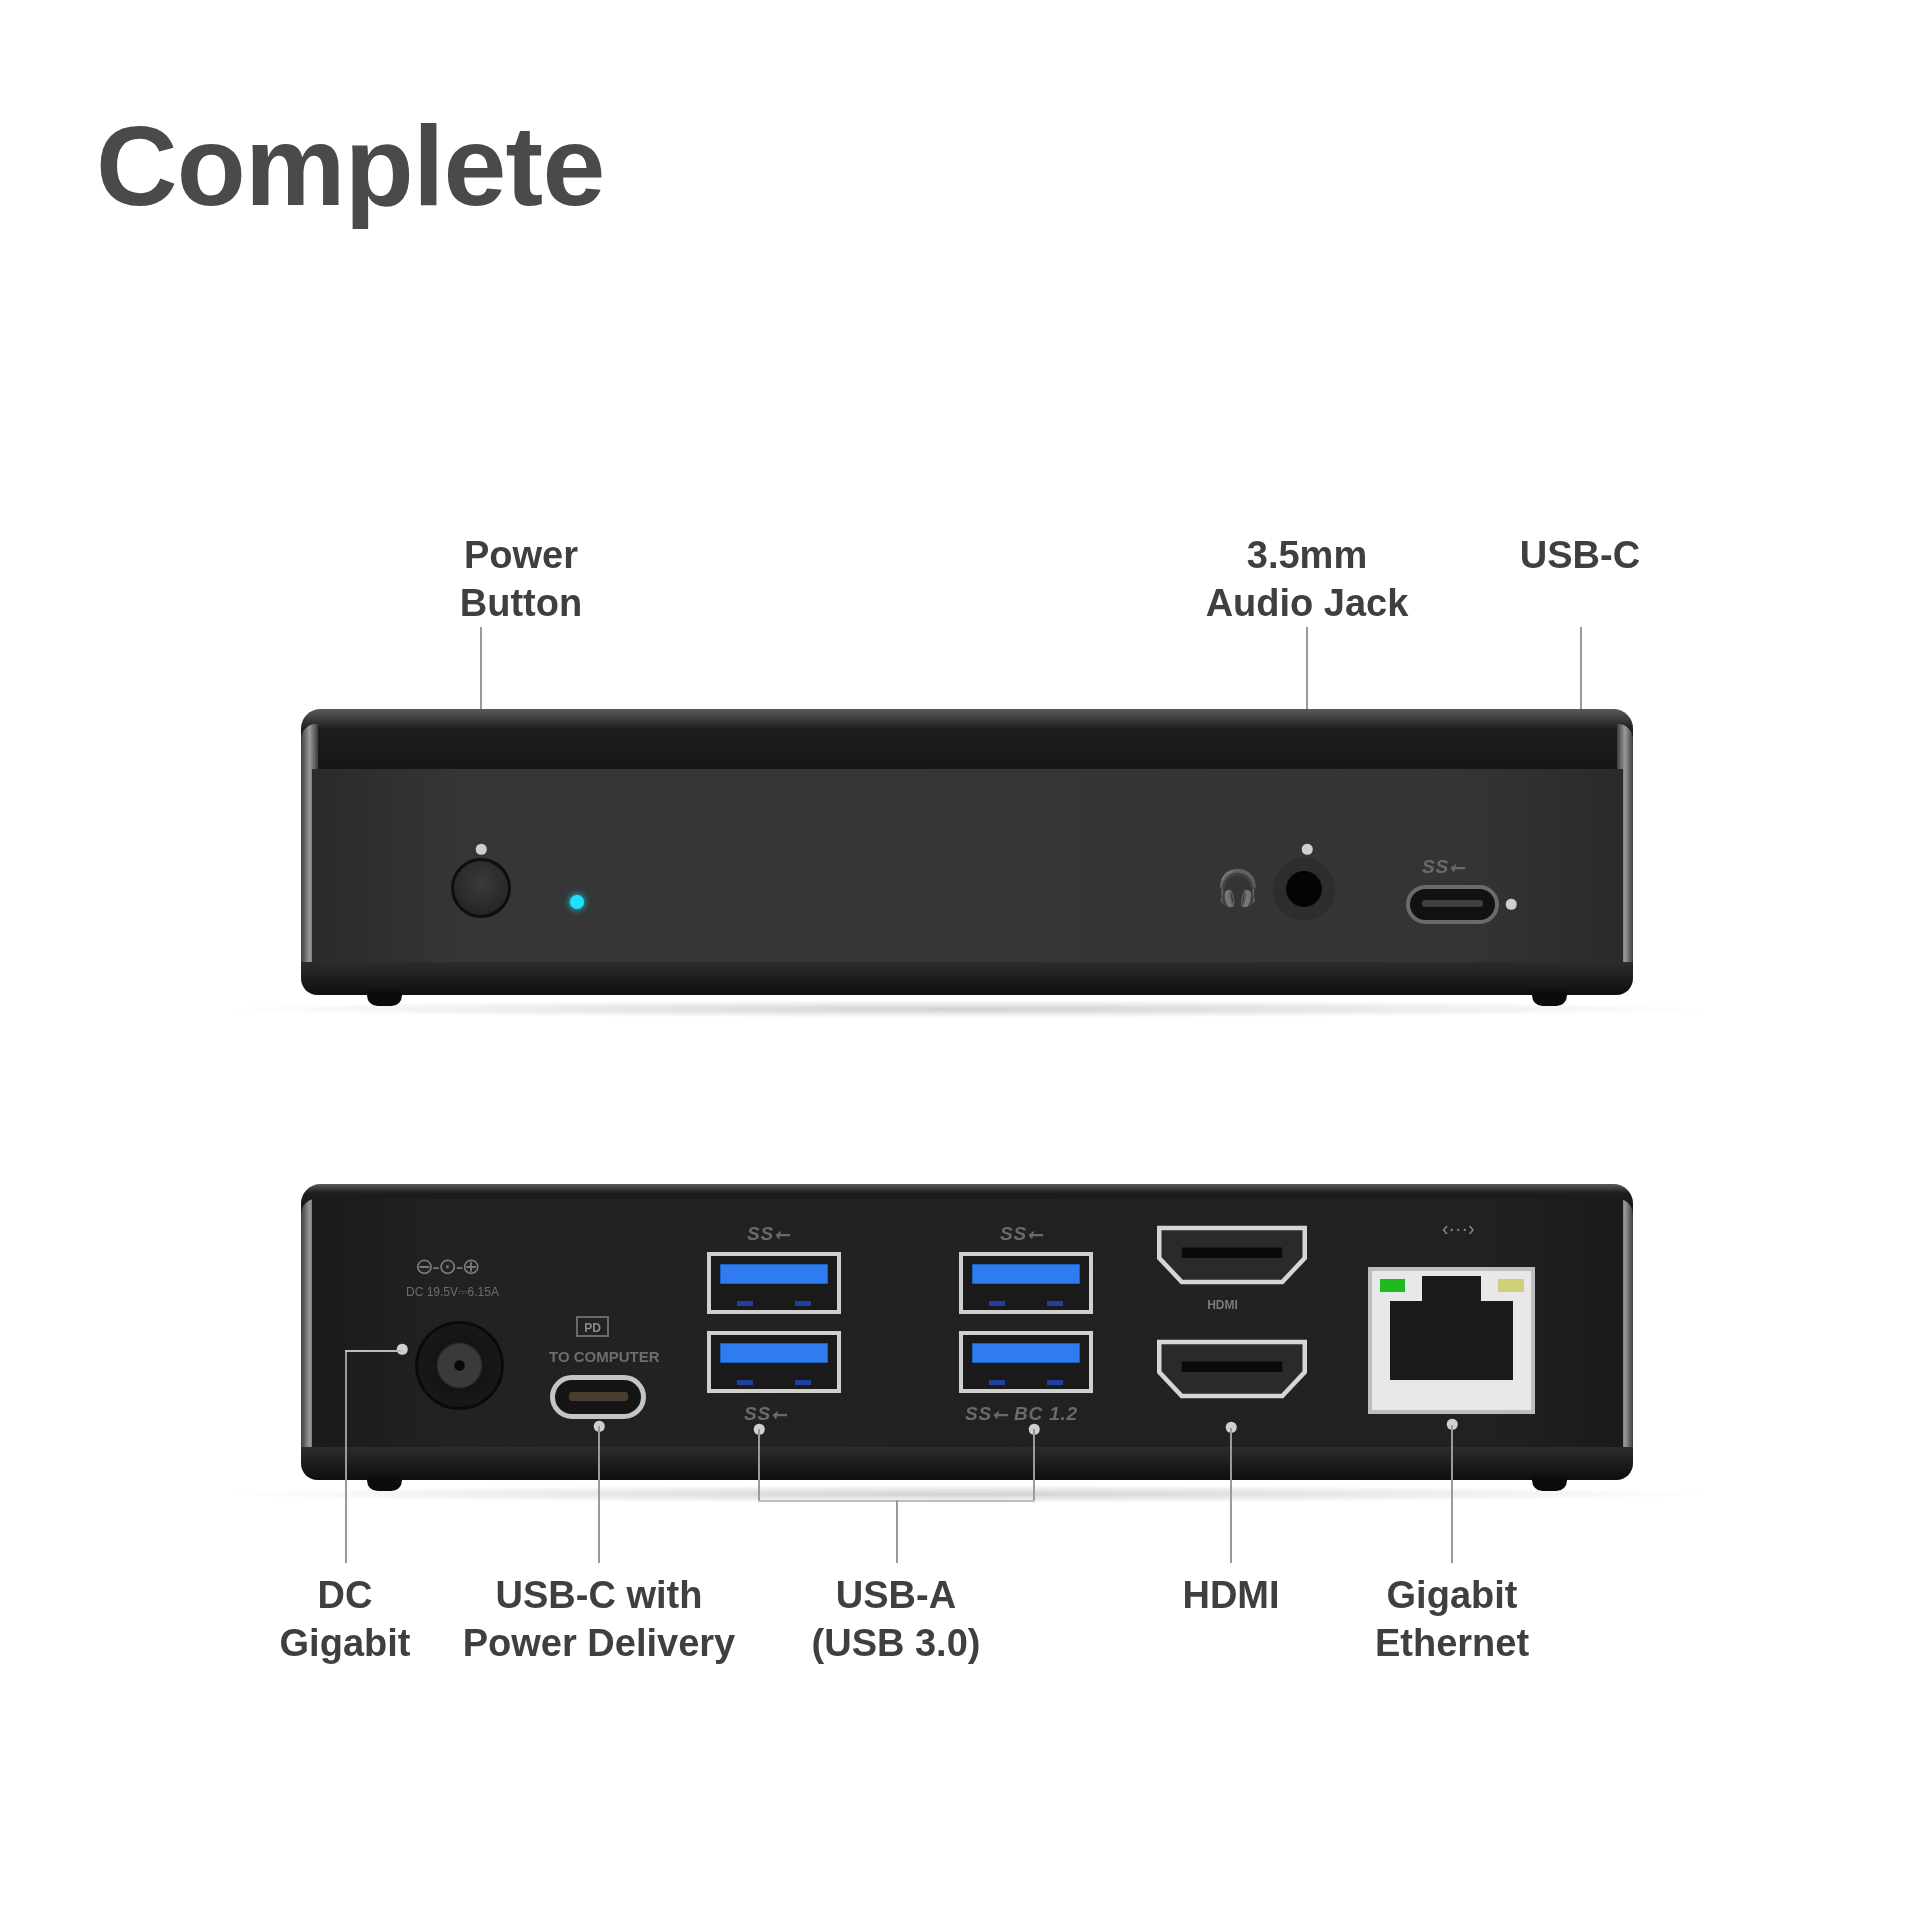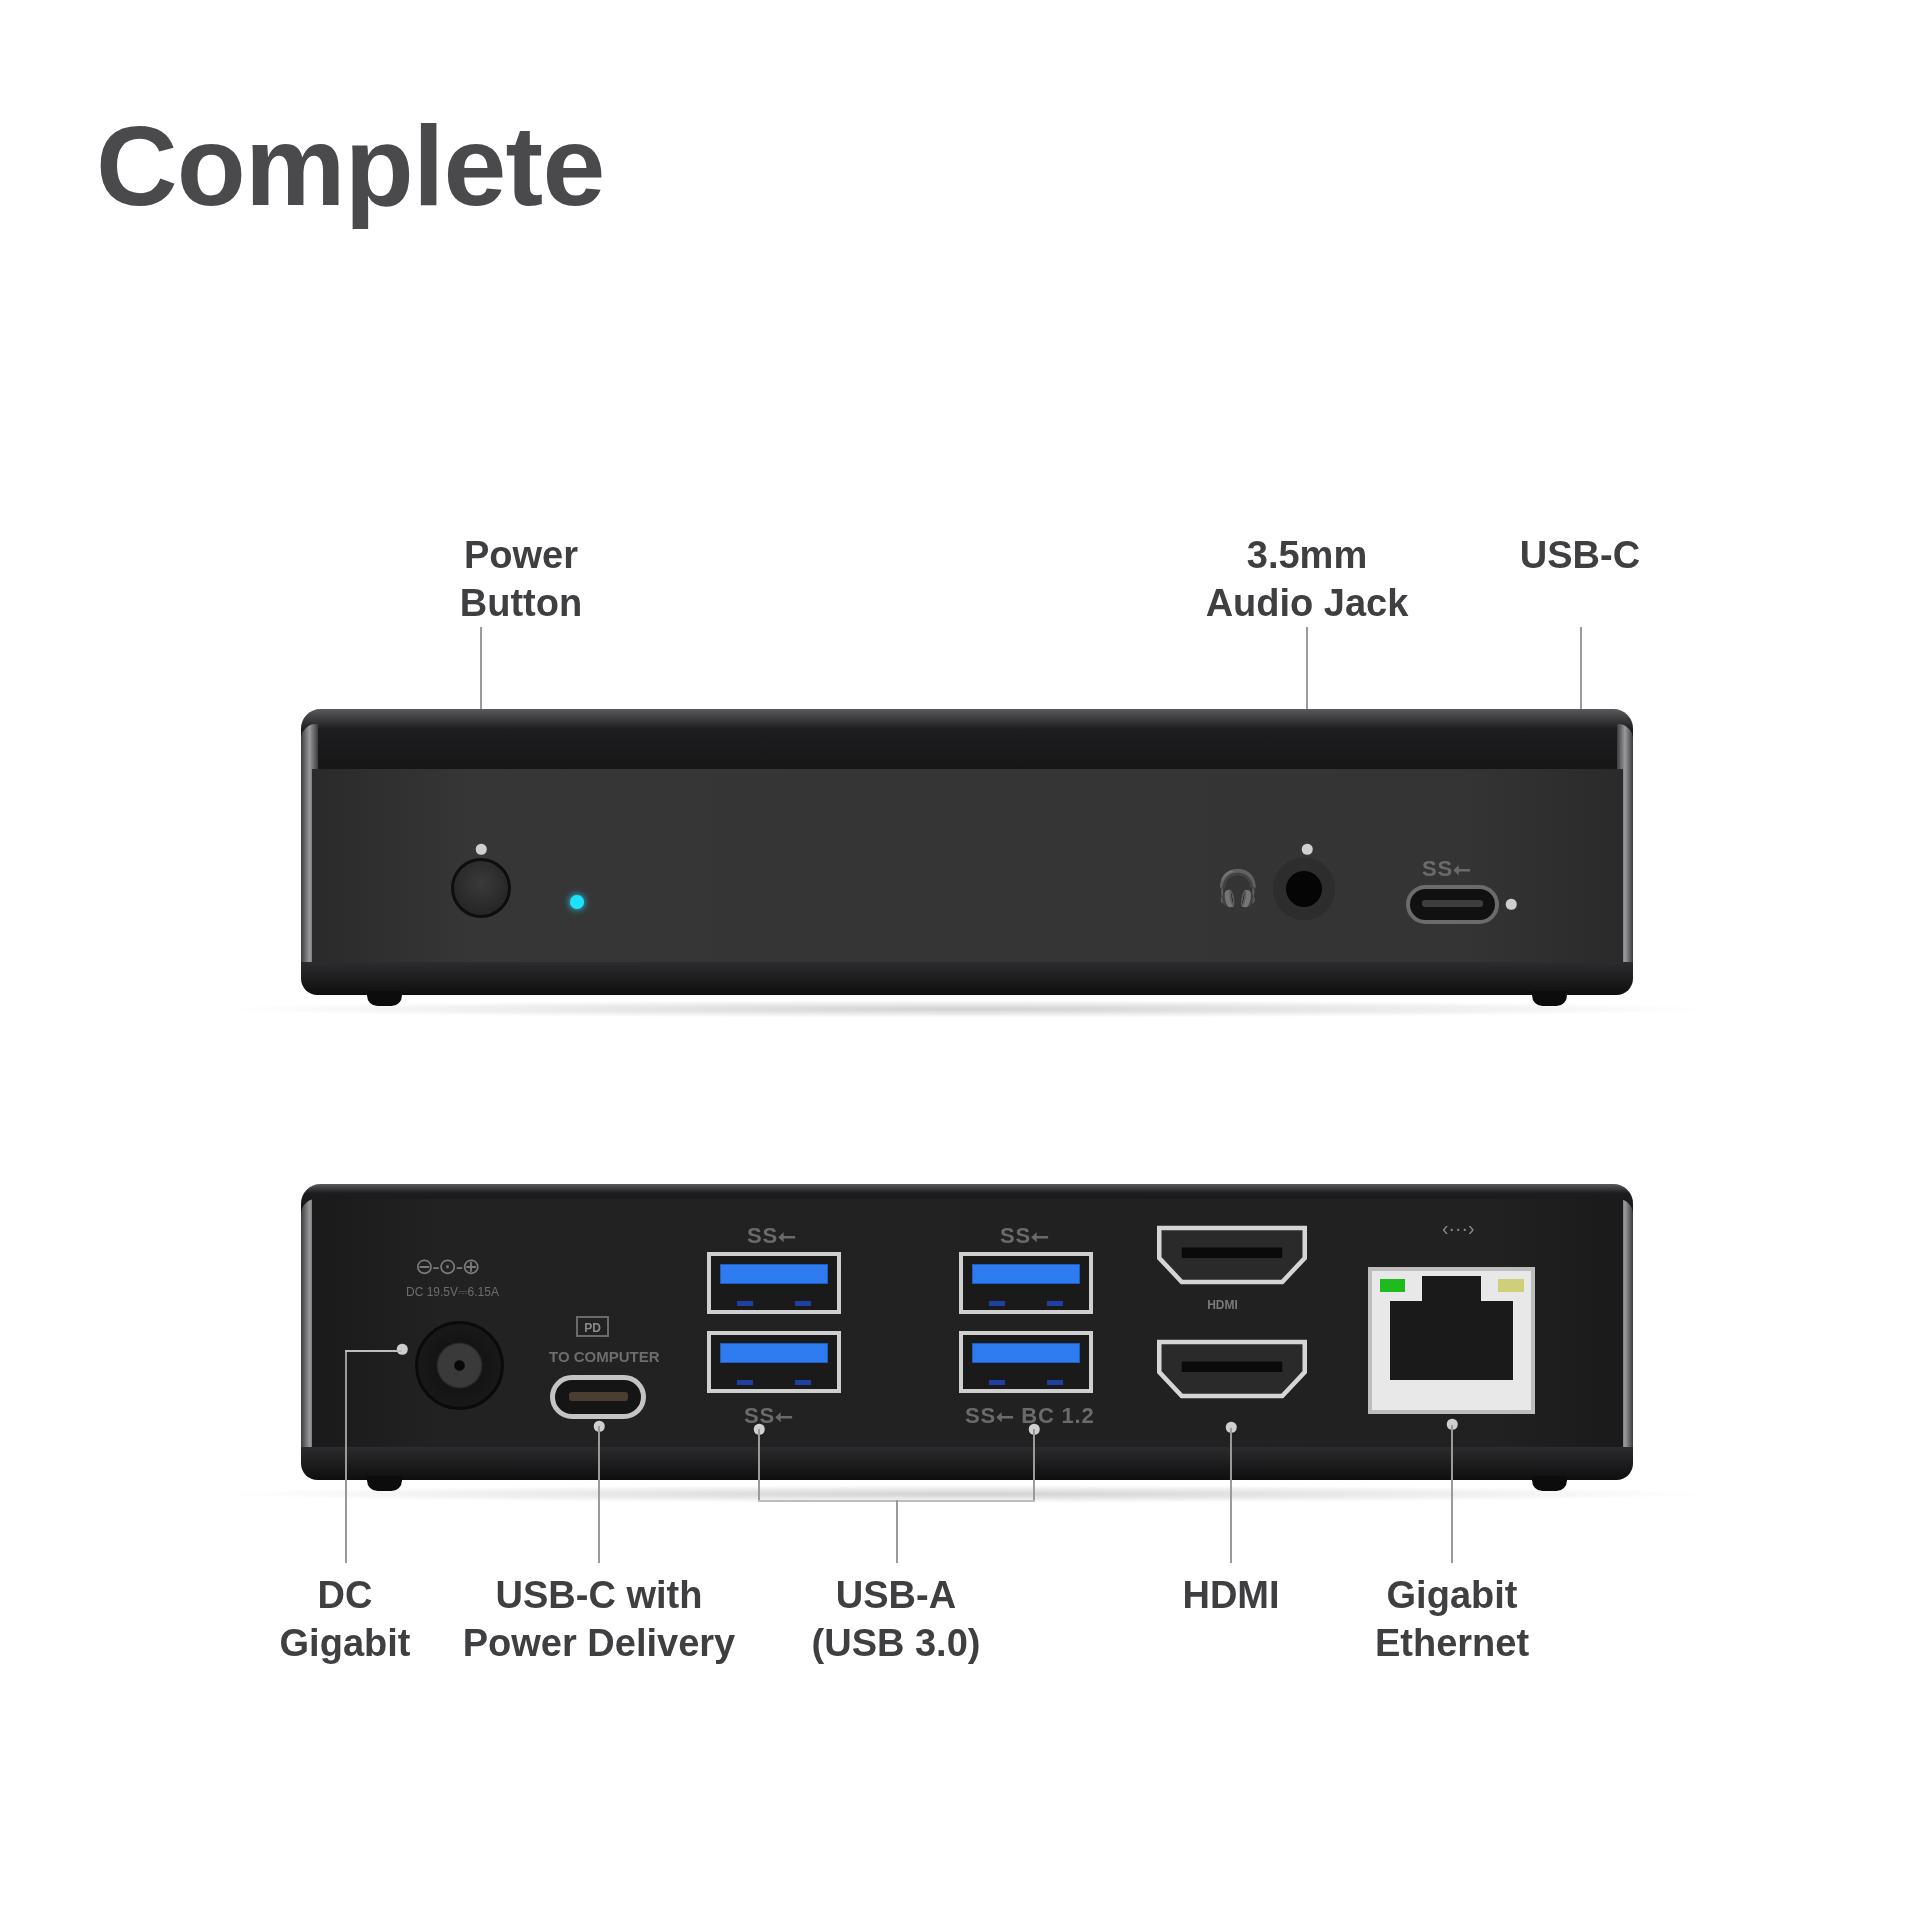--- a/index.html
+++ b/index.html
@@ -21,21 +21,21 @@
   .side-l{left:0;border-radius:15px 0 0 0;}
   .side-r{right:0;border-radius:0 15px 0 0;}
   .base{position:absolute;left:0;right:0;bottom:0;height:33px;background:linear-gradient(#2c2c2e,#0e0e0f);border-radius:0 0 16.5px 16.5px;}
   .foot{position:absolute;bottom:-10.5px;width:35px;height:15px;background:#0c0c0c;border-radius:0 0 10.5px 10.5px;}
   .shadow{position:absolute;left:-90px;right:-90px;bottom:-22.5px;height:18px;background:radial-gradient(ellipse at center,rgba(0,0,0,0.18),rgba(0,0,0,0) 70%);}
 
   .power-btn{position:absolute;left:150px;top:149px;width:60px;height:60px;border-radius:50%;background:radial-gradient(circle at 50% 40%,#3a3a3b,#1f1f20);border:3.8px solid #0e0e0e;box-sizing:border-box;}
   .led{position:absolute;left:269px;top:186px;width:13.5px;height:13.5px;border-radius:50%;background:#1ee0ff;box-shadow:0 0 7.5px #1ee0ff;}
   .headphone-icon{position:absolute;left:915px;top:156px;width:33px;height:45px;color:#555;font-size:35px;line-height:45px;text-align:center;}
   .audio-jack{position:absolute;left:972px;top:149px;width:62px;height:62px;border-radius:50%;background:radial-gradient(circle,#050505 40%,#2d2d2e 42%,#2d2d2e 70%,#0a0a0a 72%);}
-  .ss-logo{position:absolute;color:#6a6a6a;font-size:22px;font-weight:700;letter-spacing:0.8px;}
+  .ss-logo{position:absolute;color:#6a6a6a;font-size:19px;font-weight:700;font-style:italic;letter-spacing:0.8px;}
   .usbc-top{position:absolute;left:1105px;top:176px;width:93px;height:39px;border-radius:19.5px;border:4.5px solid #6b6b6c;background:#111;box-sizing:border-box;}
   .usbc-top::after{content:"";position:absolute;left:12px;right:12px;top:10.5px;height:7.5px;background:#3e3e3e;border-radius:3px;}
 
   
   .dc-icon{position:absolute;left:114px;top:69px;color:#7a7a7a;font-size:22.5px;letter-spacing:-1.5px;}
   .dc-spec{position:absolute;left:105px;top:101px;color:#6d6d6d;font-size:12px;}
   .dc-jack{position:absolute;left:114px;top:137px;width:89px;height:89px;border-radius:50%;background:radial-gradient(circle,#080808 8%,#3a3a3b 10%,#3a3a3b 36%,#141414 40%,#1c1c1c 100%);border:3px solid #0a0a0a;box-sizing:border-box;}
   .pd-icon{position:absolute;left:275px;top:132px;width:33px;height:21px;border:2.3px solid #6a6a6a;color:#8a8a8a;font-size:12px;font-weight:700;text-align:center;line-height:21px;box-sizing:border-box;}
   .pd-text{position:absolute;left:248px;top:164px;color:#6d6d6d;font-size:15px;font-weight:700;}
   .usbc-bot{position:absolute;left:249px;top:191px;width:96px;height:44px;border-radius:22px;border:5.3px solid #c4c4c4;background:#151515;box-sizing:border-box;}

